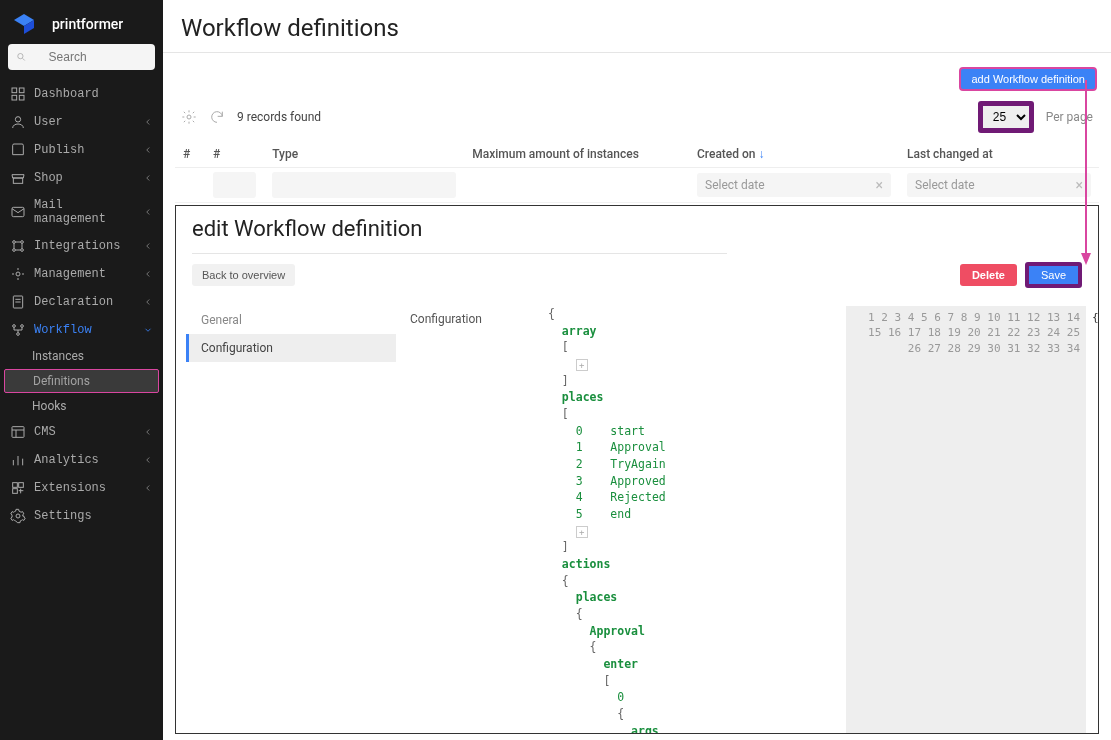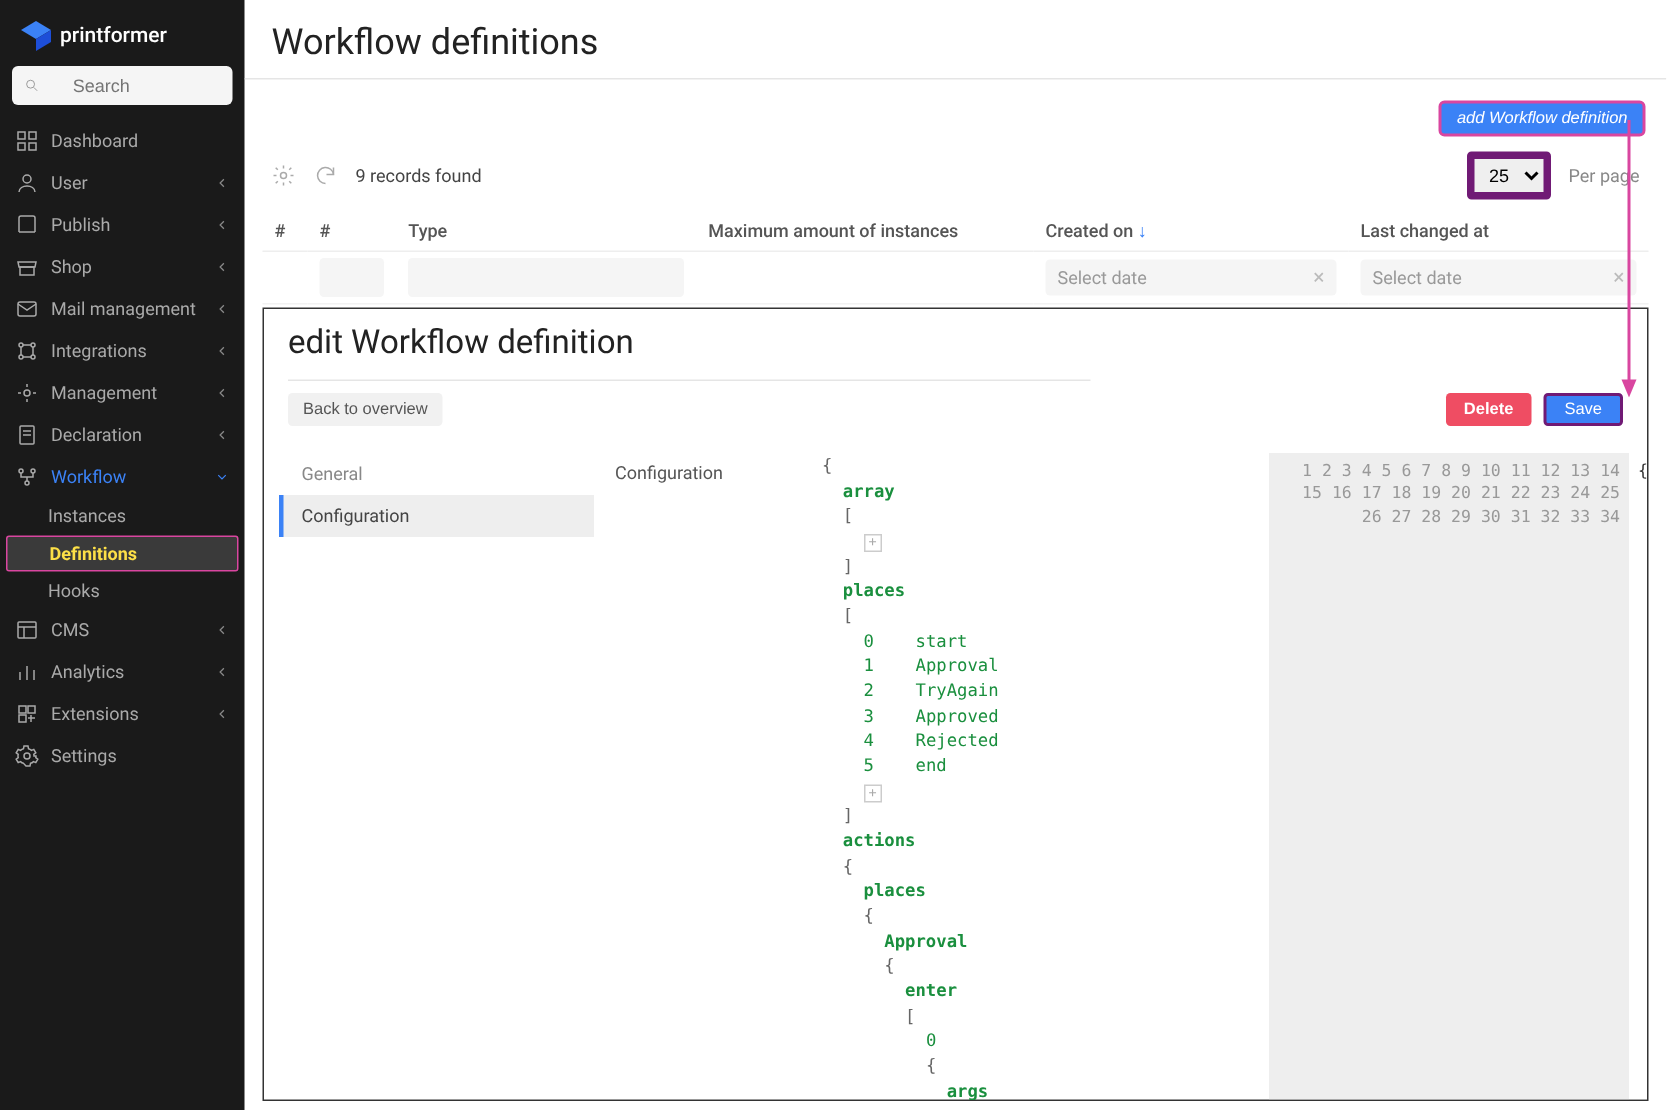--- a/index.html
+++ b/index.html
@@ -2,46 +2,46 @@
 <html><head>
 <meta charset="utf-8">
 <style>
 * { margin: 0; padding: 0; box-sizing: border-box; }
 body { font-family: -apple-system, BlinkMacSystemFont, "Segoe UI", Roboto, sans-serif; font-size: 13px; color: #333; background: #fff; width: 1111px; height: 740px; overflow: hidden; position: relative; }
 
 .layout { display: flex; height: 740px; }
 
 
 .sidebar { width: 163px; background: #1a1a1a; color: #aaa; display: flex; flex-direction: column; font-size: 12px; flex-shrink: 0; }
-.logo-wrap { padding: 12px 25px 8px 12px; display: flex; align-items: center; gap: 4px; }
+.logo-wrap { padding: 12px 25px 8px 12px; display: flex; align-items: center; gap: 16px; }
 .logo-wrap svg { width: 24px; height: 24px; }
 .logo-text { color: #fff; font-size: 14px; font-weight: 500; }
 .search-wrap { padding: 0 8px 10px 8px; }
 .search-box { display: flex; align-items: center; background: #f5f5f5; border-radius: 4px; padding: 6px 8px; gap: 22px; }
 .search-box input { border: none; background: transparent; outline: none; font-size: 12px; width: 100%; color: #666; }
 .search-box svg { width: 14px; height: 14px; }
 
 .nav-list { list-style: none; }
 .nav-item { display: flex; align-items: center; padding: 6px 10px; gap: 8px; cursor: pointer; position: relative; }
 .nav-item.active { color: #3b82f6; }
 .nav-item .icon { width: 16px; height: 16px; display: flex; align-items: center; justify-content: center; flex-shrink: 0; }
-.nav-item .label { flex: 1; }
+.nav-item .label { flex: 1; font-family: Liberation Mono, monospace; }
 .nav-item .chev { width: 10px; height: 10px; }
 .nav-sub { list-style: none; }
 .nav-sub-item { padding: 5px 10px 5px 32px; cursor: pointer; font-size: 12px; }
-.nav-sub-item.selected { background: #3a3a3a; color: #fde047; border: 1px solid #d946a0; border-radius: 2px; margin: 1px 4px; padding: 4px 6px 4px 28px; font-weight: bold; }
+.nav-sub-item.selected { background: #3a3a3a; color: #a3a3a3; border: 1px solid #d946a0; border-radius: 2px; margin: 1px 4px; padding: 4px 6px 4px 28px; }
 
 
 .main { flex: 1; display: flex; flex-direction: column; overflow: hidden; }
 .page-header { padding: 14px 18px 10px 18px; }
 .page-title { font-size: 24px; font-weight: 400; color: #222; }
 .divider { border: none; border-top: 1px solid #e5e5e5; }
 
 .actions-row { display: flex; justify-content: flex-end; padding: 14px 14px 2px 14px; }
-.btn-primary { background: #3b82f6; color: #fff; border: 2px solid #d946a0; border-radius: 4px; padding: 4px 10px; font-size: 11px; cursor: pointer; font-style: italic; }
+.btn-primary { background: #3b82f6; color: #fff; border: 2px solid #d946a0; border-radius: 4px; padding: 4px 10px; font-size: 11px; cursor: pointer; }
 
 .toolbar { display: flex; align-items: center; padding: 8px 18px; gap: 12px; font-size: 12px; }
 .toolbar .spacer { flex: 1; }
 .toolbar .icon-btn { width: 16px; height: 16px; cursor: pointer; display: flex; }
 .toolbar .records { color: #444; }
 .toolbar select { border: 5px solid #701a75; border-radius: 3px; padding: 3px 6px; font-size: 12px; }
 .toolbar .per-page { color: #888; font-size: 12px; }
 
 .table-wrap { padding: 0 12px; }
 table.data { width: 100%; border-collapse: collapse; font-size: 12px; }
@@ -56,21 +56,21 @@
 
 
 .editor-overlay { position: absolute; left: 175px; right: 12px; top: 205px; bottom: 6px; background: #fff; border: 1.5px solid #333; display: flex; flex-direction: column; overflow: hidden; }
 .editor-header { padding: 10px 16px 4px 16px; }
 .editor-title { font-size: 22px; font-weight: 400; color: #222; }
 .editor-divider { width:58%; border:none; border-top:1px solid #e5e5e5; margin:8px 0 0 16px;}
 .editor-actions { display: flex; align-items: center; padding: 8px 16px; gap: 8px; }
 .btn-back { background: #f1f1f1; border: none; border-radius: 3px; padding: 5px 10px; font-size: 11px; cursor: pointer; color: #555; }
 .editor-actions .spacer { flex: 1; }
 .btn-delete { background: #ef4d63; color: #fff; border: none; border-radius: 3px; padding: 5px 12px; font-size: 11px; cursor: pointer; font-weight: bold; }
-.btn-save { background: #3b82f6; color: #fff; border: 2px solid #701a75; border-radius: 3px; padding: 3px 12px; font-size: 11px; cursor: pointer; }
+.btn-save { background: #3b82f6; color: #fff; border: 4px solid #701a75; border-radius: 3px; padding: 3px 12px; font-size: 11px; cursor: pointer; }
 
 .editor-body { display: flex; flex: 1; overflow: hidden; padding: 10px 0 0 10px; gap: 14px; }
 .tabs-col { width: 210px; flex-shrink: 0; }
 .tab { padding: 7px 12px; font-size: 12px; color: #888; cursor: pointer; border-left: 3px solid transparent; }
 .tab.active { background: #eee; color: #444; border-left-color: #3b82f6; }
 
 .config-col { flex: 1; display: flex; overflow: hidden; }
 .config-label { font-size: 12px; color: #555; padding: 6px 0 0 0; width: 130px; flex-shrink:0; }
 .json-tree { flex: 1; overflow: auto; font-family: ui-monospace, Menlo, Consolas, monospace; font-size: 11.5px; line-height: 1.45; white-space: pre; padding: 0 8px; }
 .json-tree .b { color: #666; }

